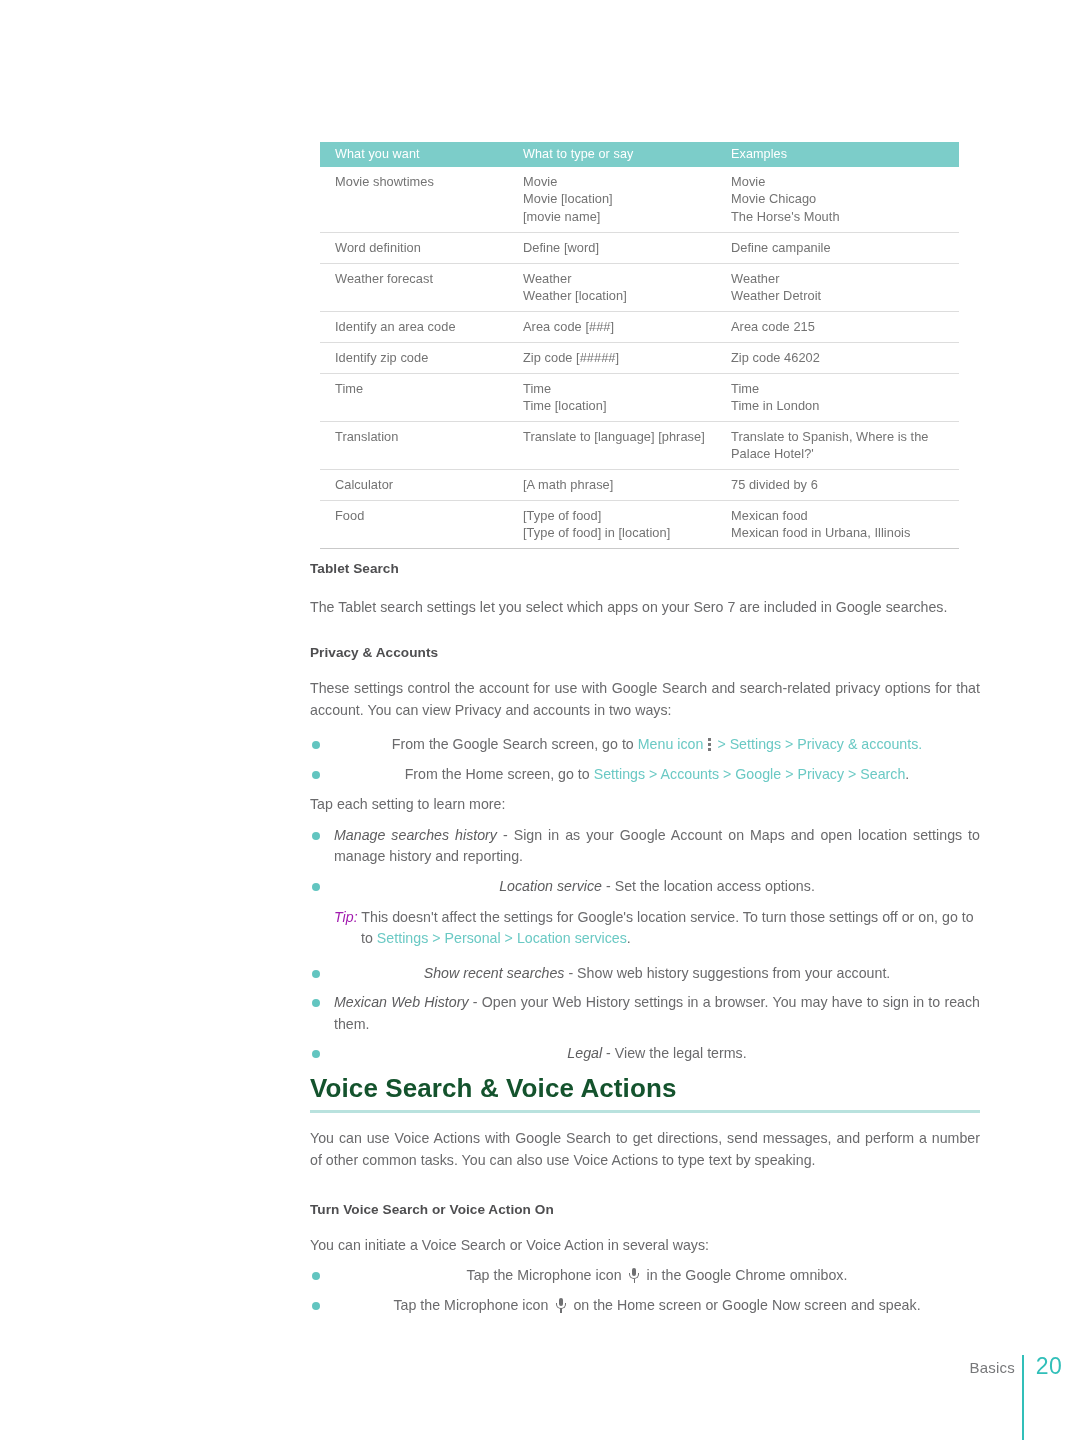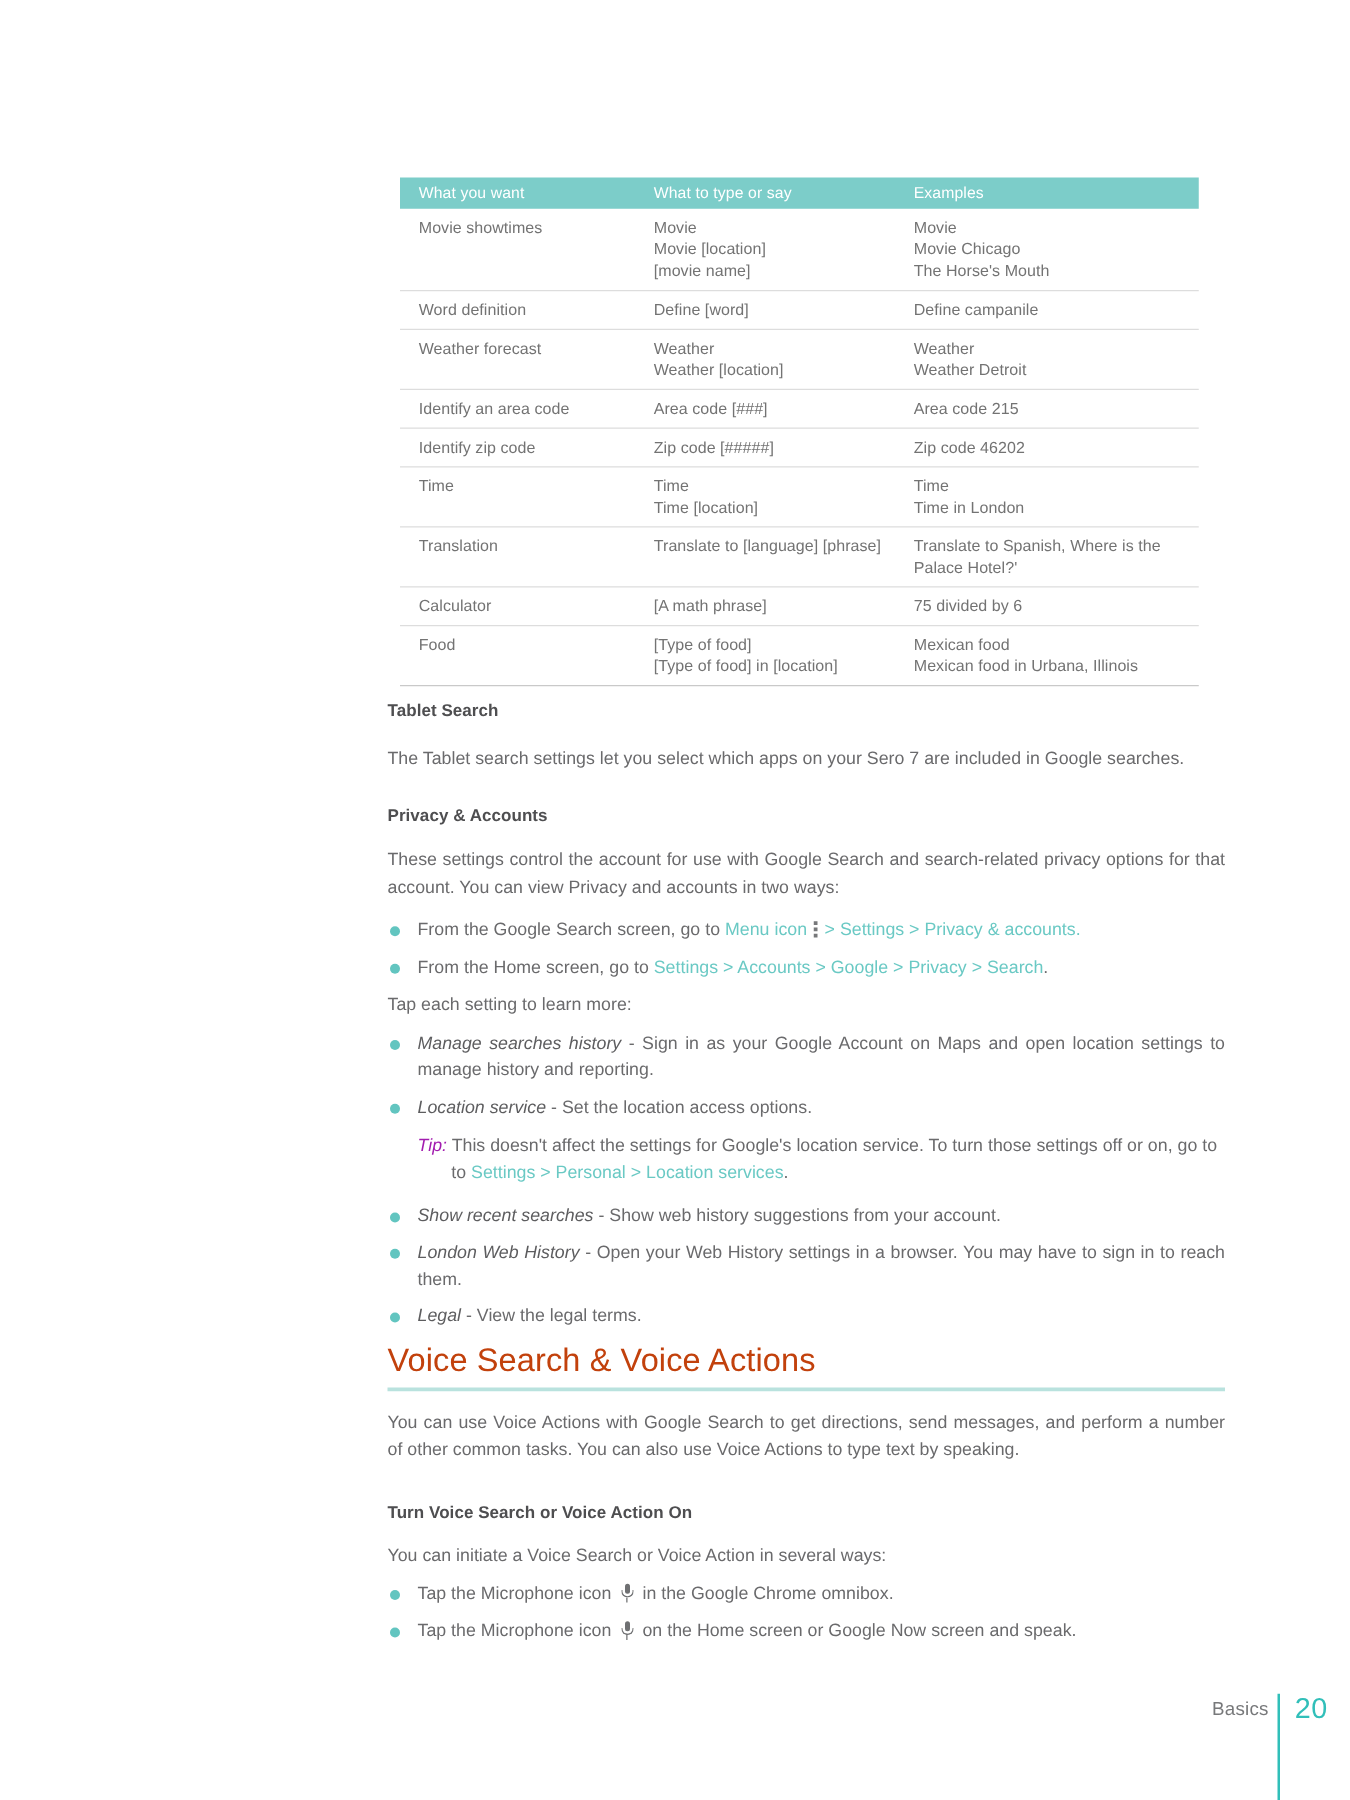--- a/index.html
+++ b/index.html
@@ -105,21 +105,21 @@
     position: relative;
     padding-left: 24px;
     font-size: 14.2px;
     color: #6a6a6c;
     line-height: 1.52;
     margin-bottom: 8px;
     text-align: justify;
     letter-spacing: 0.02px;
   }
   ul.bul > li.last { margin-bottom: 0; }
-  ul.bul > li.nojust { text-align: left; }
+  ul.bul > li.nojust { text-align: center; }
   ul.bul > li > .dot {
     position: absolute;
     left: 2px;
     top: 7px;
     width: 8px;
     height: 8px;
     border-radius: 50%;
     background: #62c5c0;
   }
 
@@ -192,22 +192,22 @@
 
   
   .h2-wrap {
     position: absolute;
     left: 310px;
     top: 1073px;
     width: 670px;
   }
   h2.main {
     font-size: 26px;
-    font-weight: 400;
-    color: #c2410c;
+    font-weight: 700;
+    color: #14532d;
     margin: 0;
     line-height: 1.2;
     letter-spacing: 0.1px;
   }
   .h2-rule {
     margin-top: 6px;
     height: 3px;
     background: #b9e2de;
     width: 670px;
   }
@@ -430,21 +430,21 @@
       <span class="tip-label">Tip:</span><span> This doesn't affect the settings for Google's location service. To turn those settings off or on, go to </span><span class="cont">to&nbsp;<span class="link">Settings &gt; Personal &gt; Location services</span><span>.</span></span>
     </div>
 
     <div class="sp-13"></div>
 
     <ul class="bul">
       <li class="nojust">
         <span class="dot"></span><em class="term">Show recent searches</em><span> - Show web history suggestions from your account.</span>
       </li>
       <li>
-        <span class="dot"></span><em class="term">London Web History</em><span> - Open your Web History settings in a browser. You may have to sign in to reach them.</span>
+        <span class="dot"></span><em class="term">Mexican Web History</em><span> - Open your Web History settings in a browser. You may have to sign in to reach them.</span>
       </li>
       <li class="nojust last">
         <span class="dot"></span><em class="term">Legal</em><span> - View the legal terms.</span>
       </li>
     </ul>
 
   </div>
 
   <div class="h2-wrap">
     <h2 class="main">Voice Search &amp; Voice Actions</h2>

